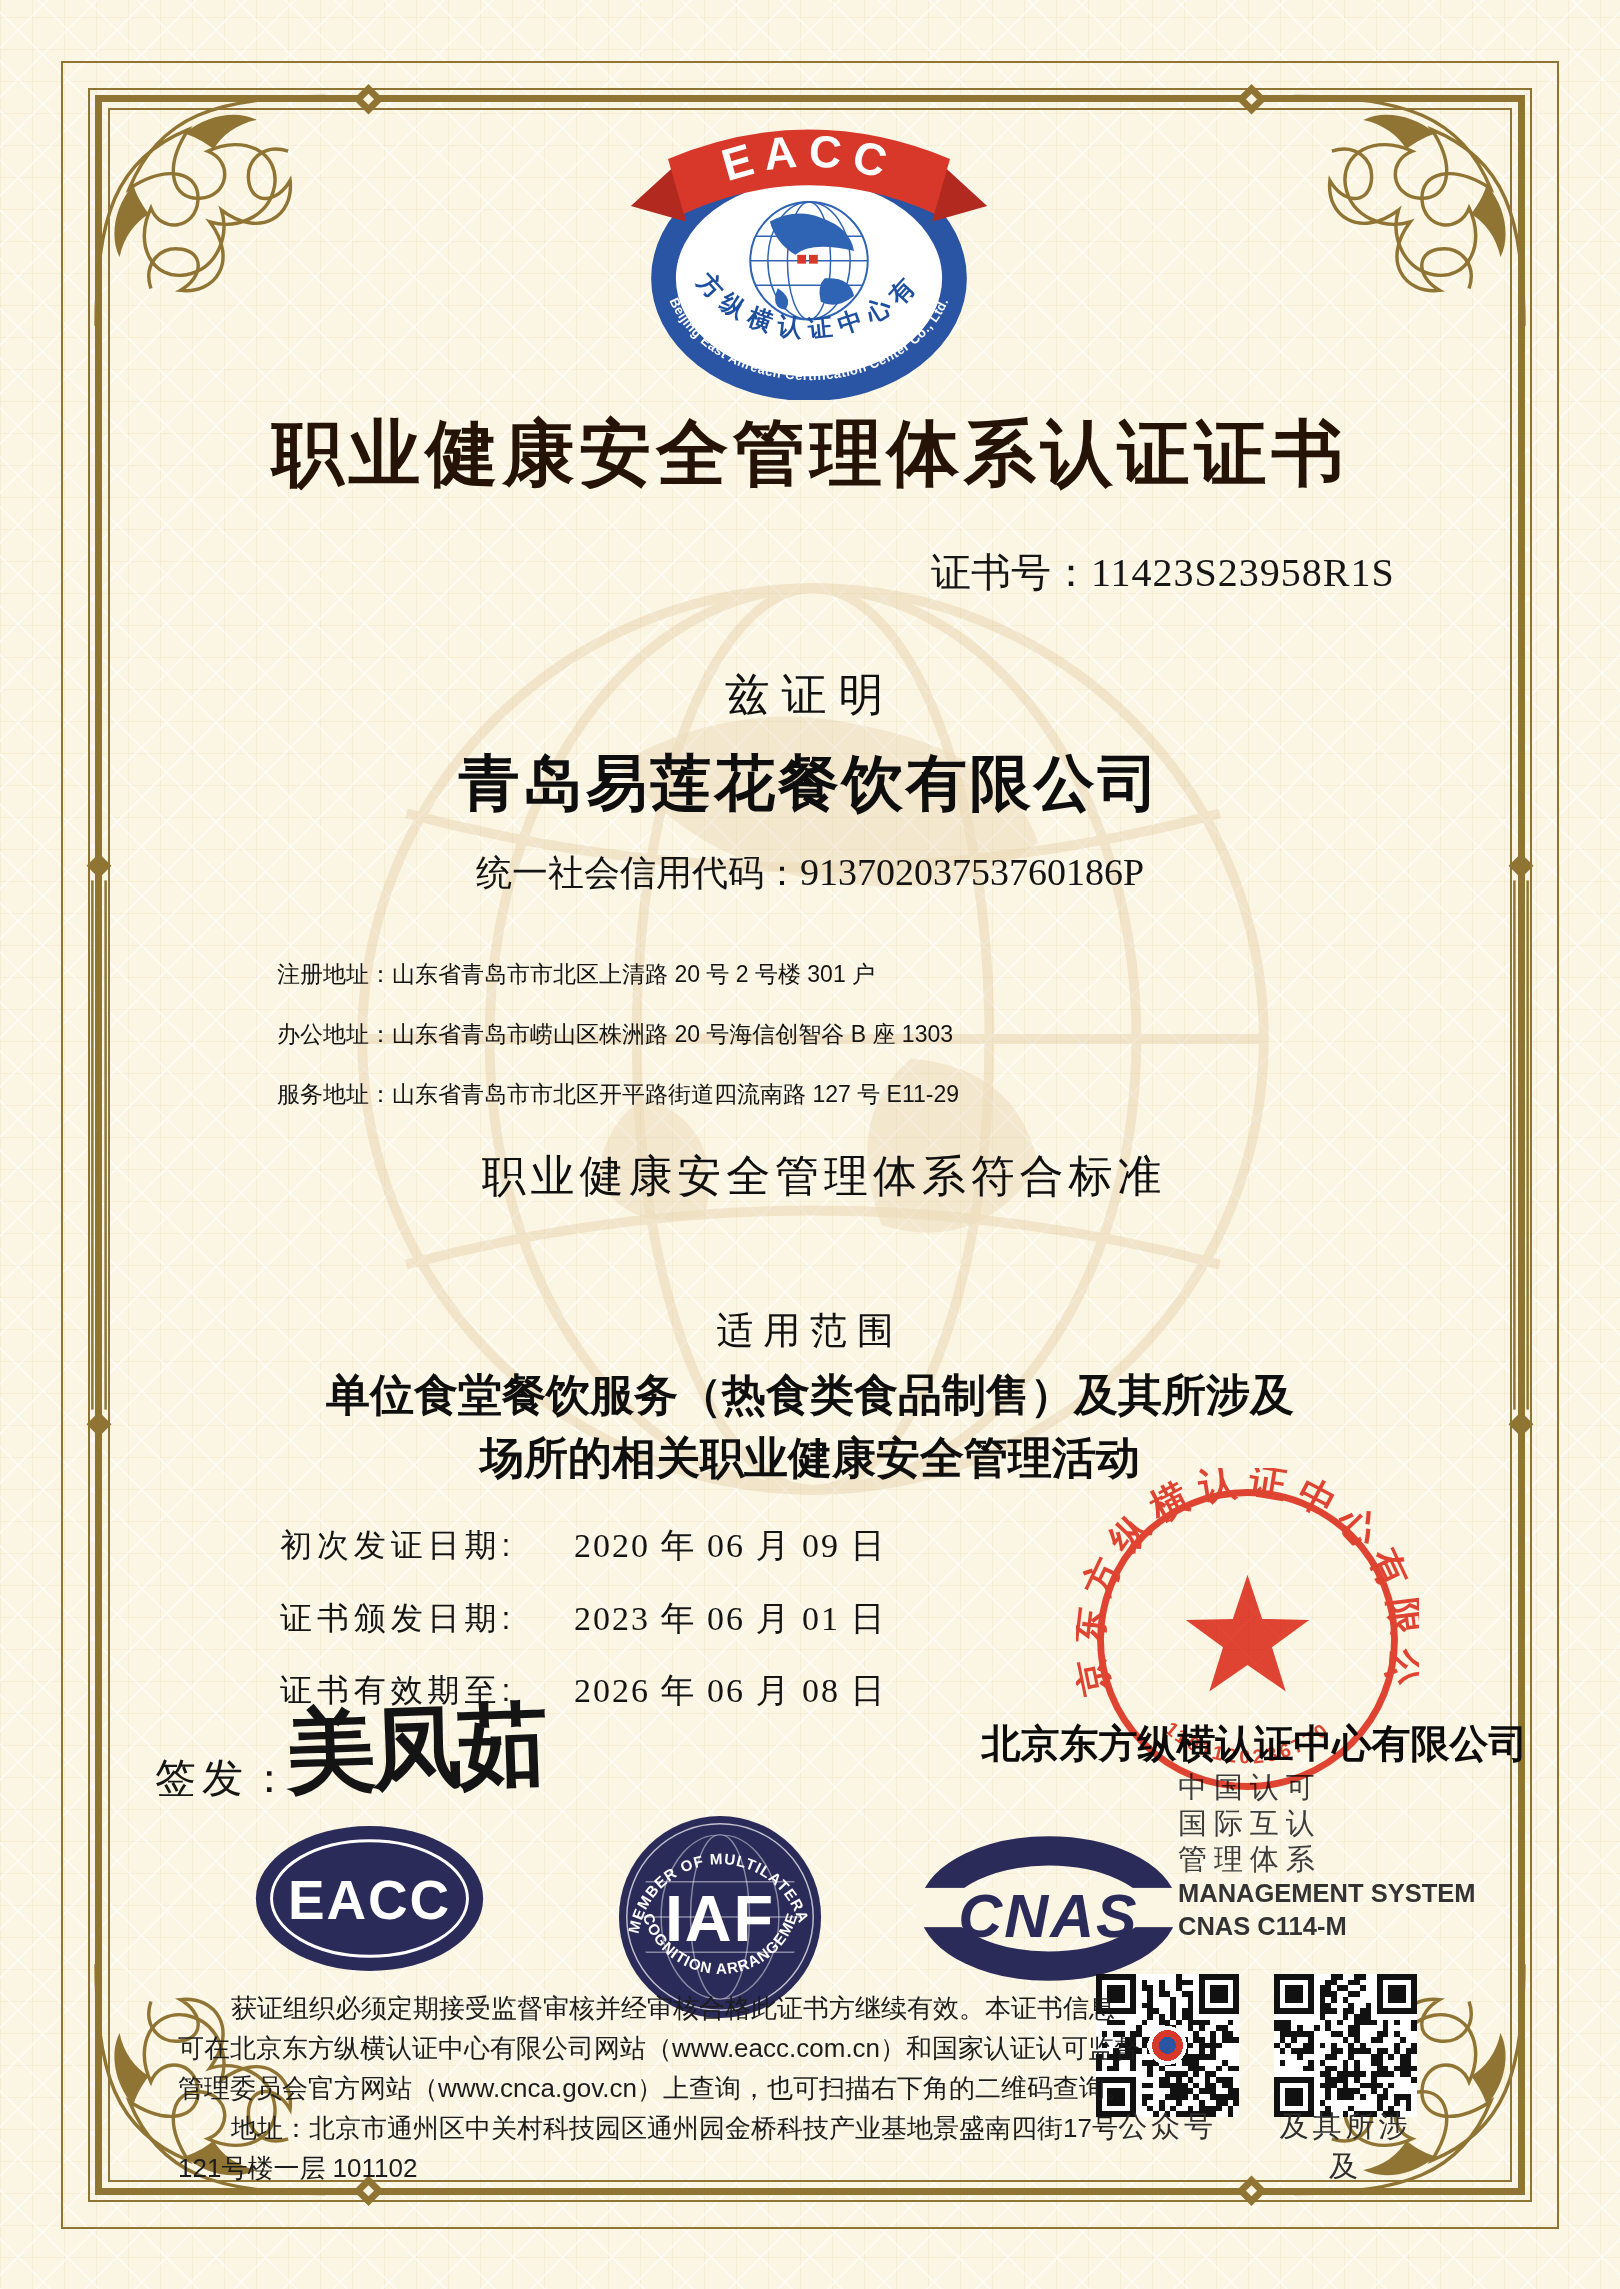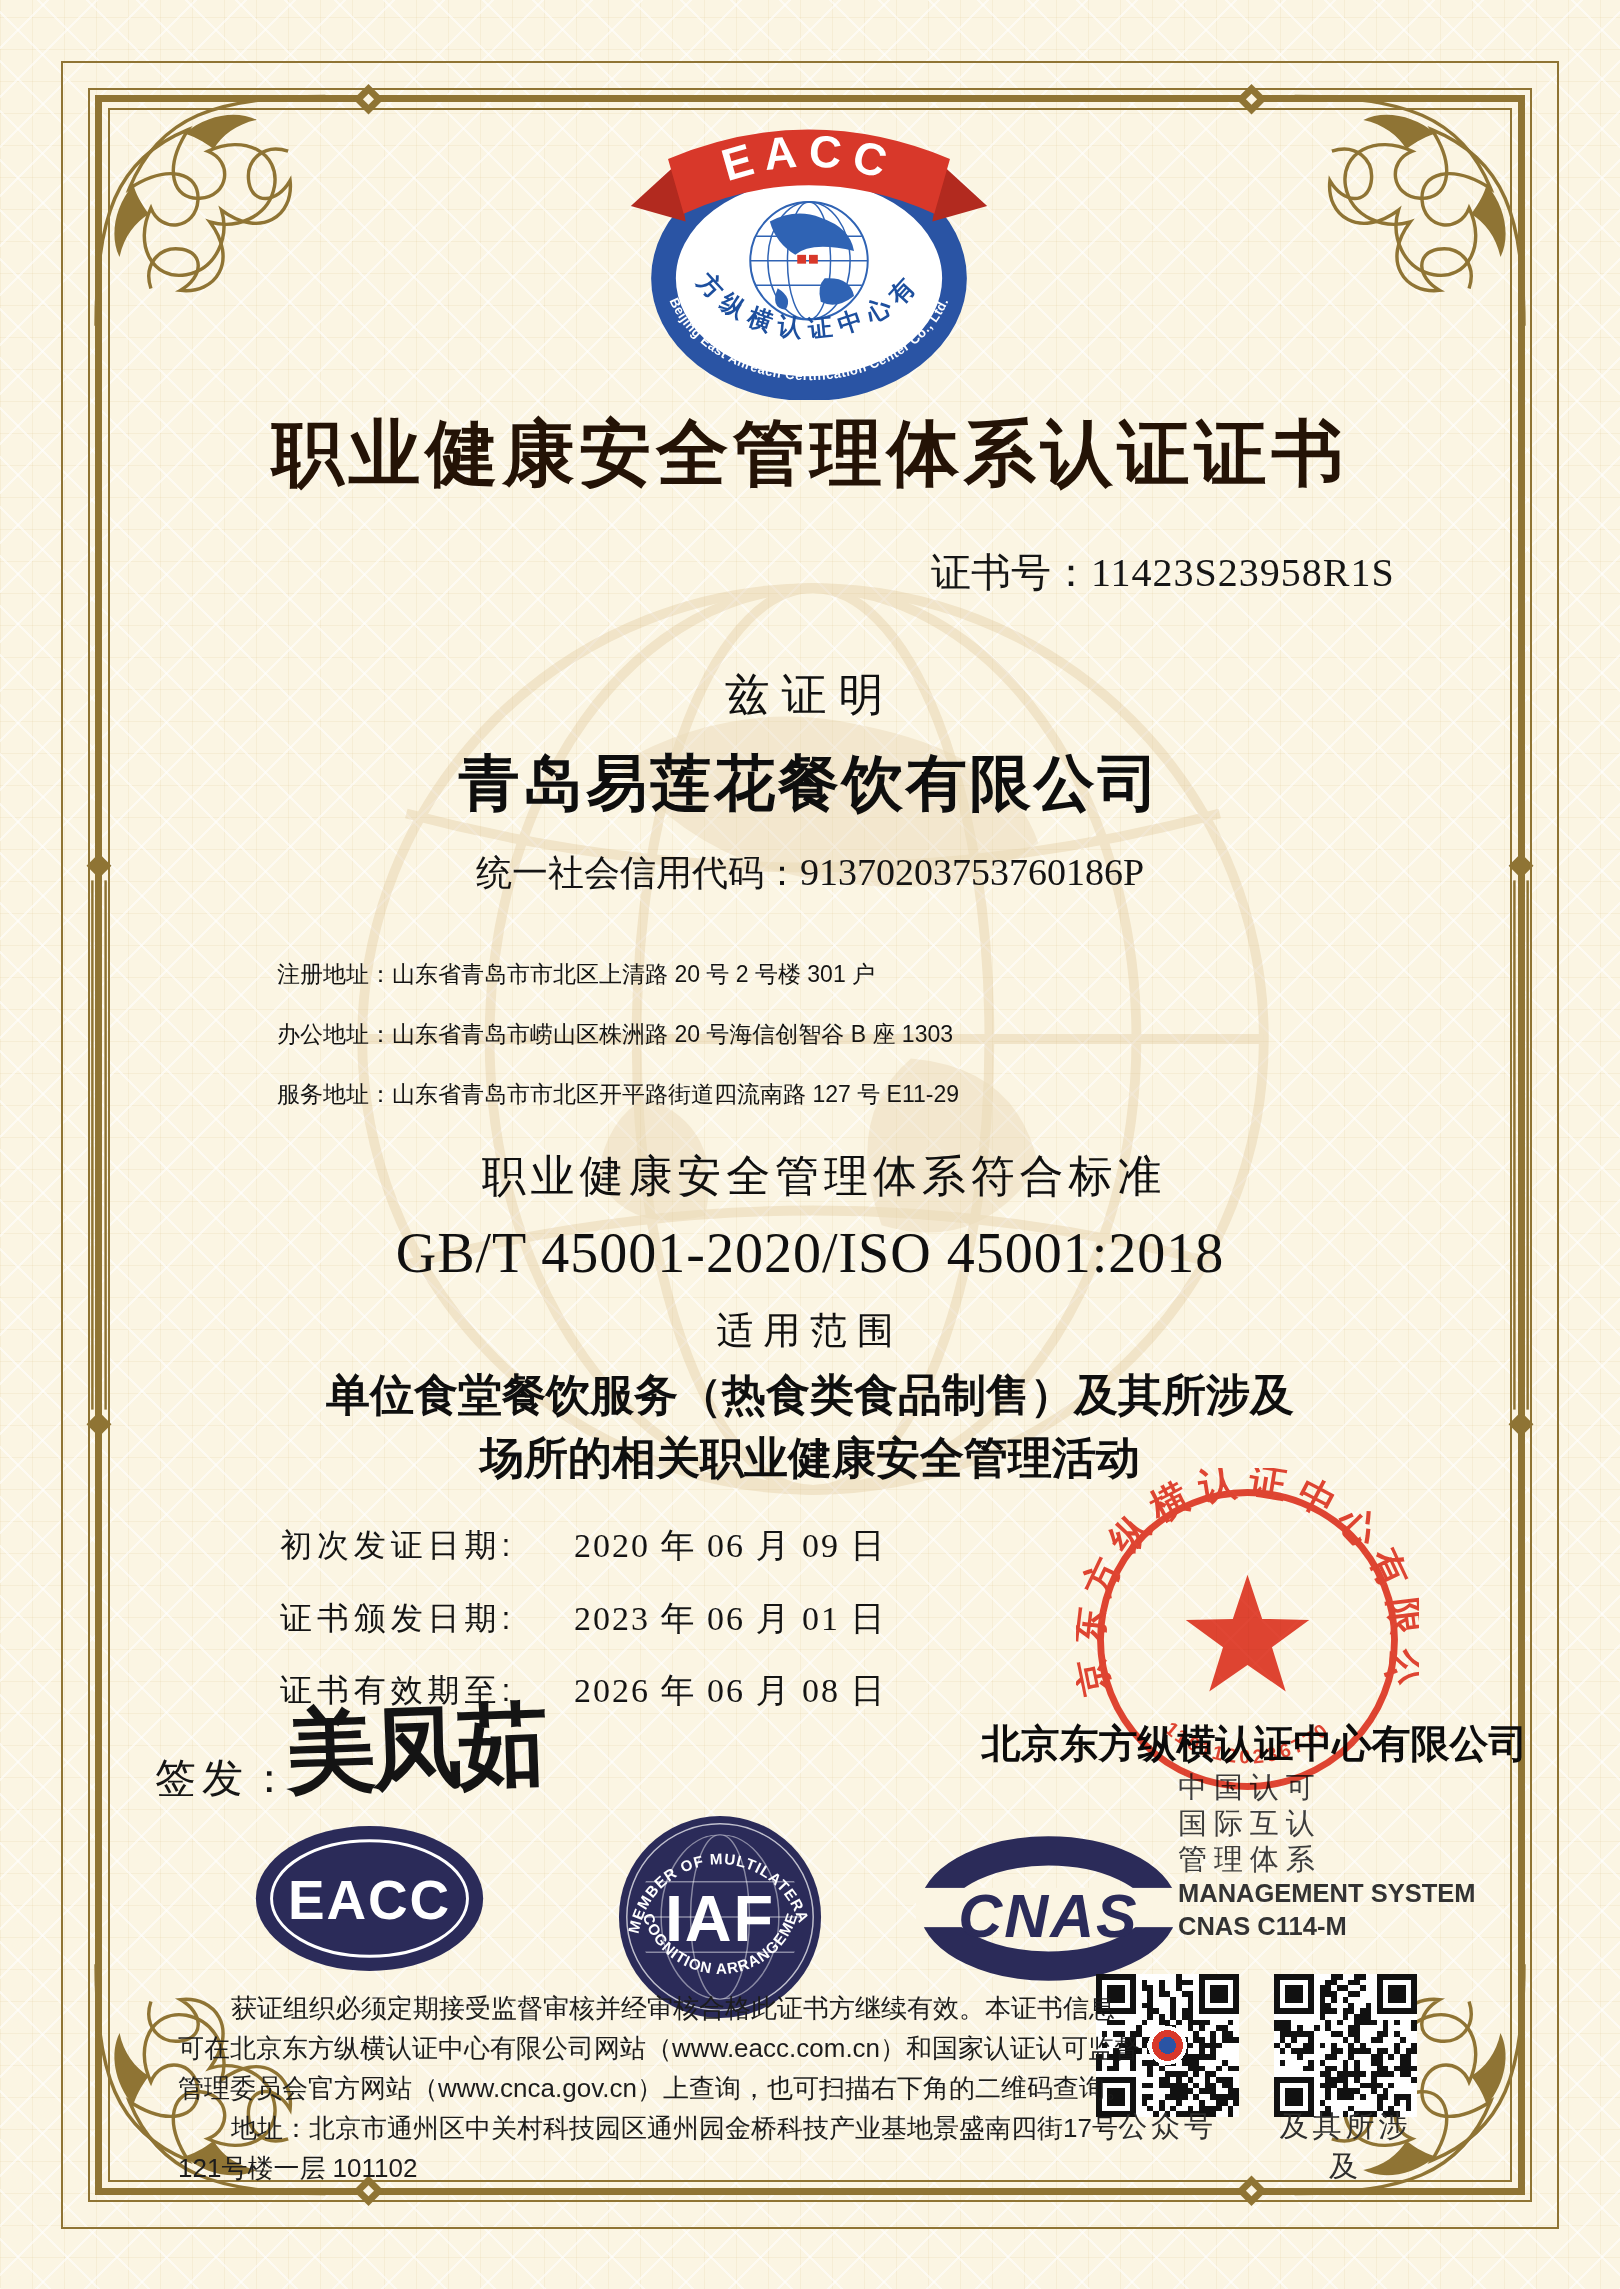--- a/index.html
+++ b/index.html
@@ -175,21 +175,20 @@
     <span>统一社会信用代码：</span><span class="num">91370203753760186P</span>
   </div>
 
   <div class="abs addr">
     <div><span>注册地址：</span><span>山东省青岛市市北区上清路 20 号 2 号楼 301 户</span></div>
     <div><span>办公地址：</span><span>山东省青岛市崂山区株洲路 20 号海信创智谷 B 座 1303</span></div>
     <div><span>服务地址：</span><span>山东省青岛市市北区开平路街道四流南路 127 号 E11-29</span></div>
   </div>
 
   <div class="abs ctr std-h">职业健康安全管理体系符合标准</div>
-  <div class="abs ctr std-c">GB/T 45001-2020/ISO 45001:2018</div>
   <div class="abs ctr scope-h">适用范围</div>
   <div class="abs ctr scope2">场所的相关职业健康安全管理活动</div>
   <div class="abs ctr scope1">单位食堂餐饮服务（热食类食品制售）及其所涉及</div>
 
   <div class="abs dates">
     <div class="row">
         <span class="dlabel">初次发证日期:</span>
         <span class="dvalue">2020 年 06 月 09 日</span>
       </div>
     <div class="row">

